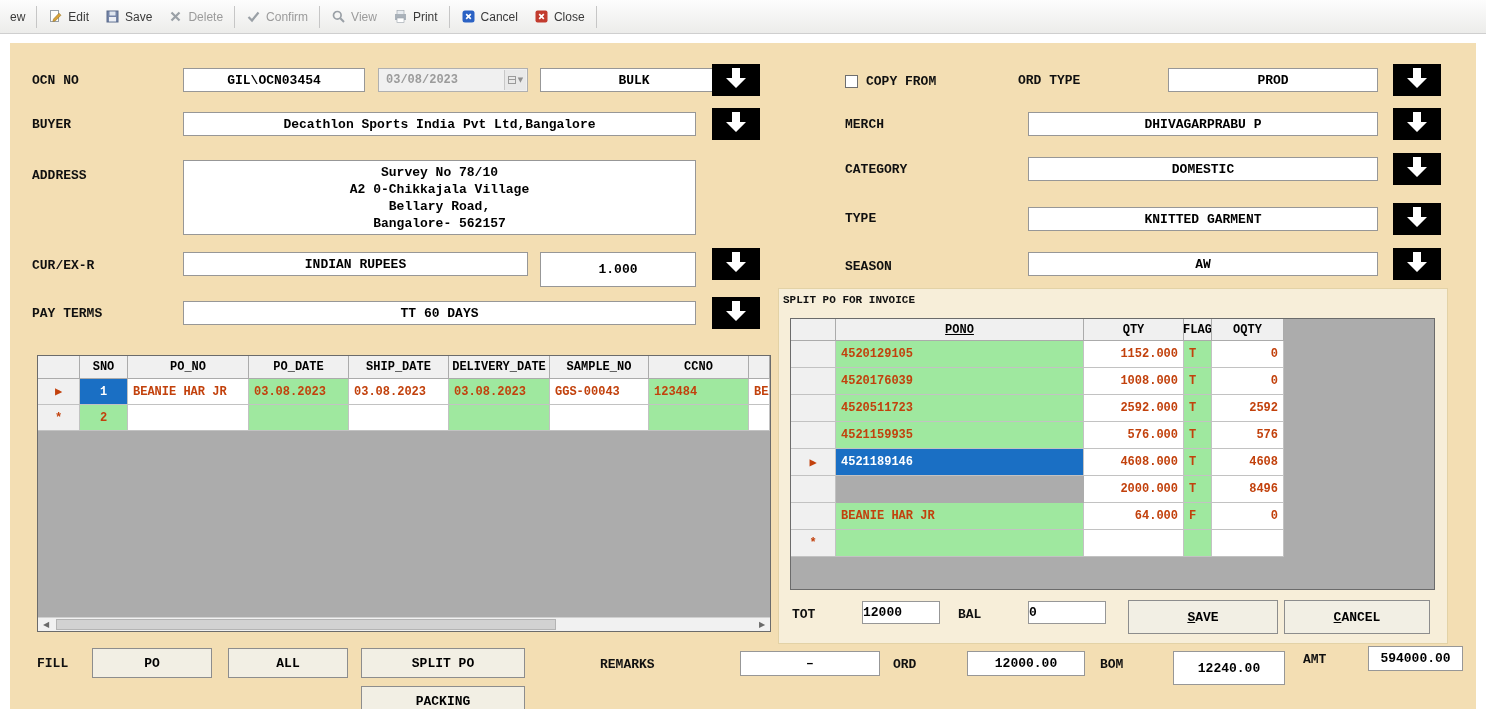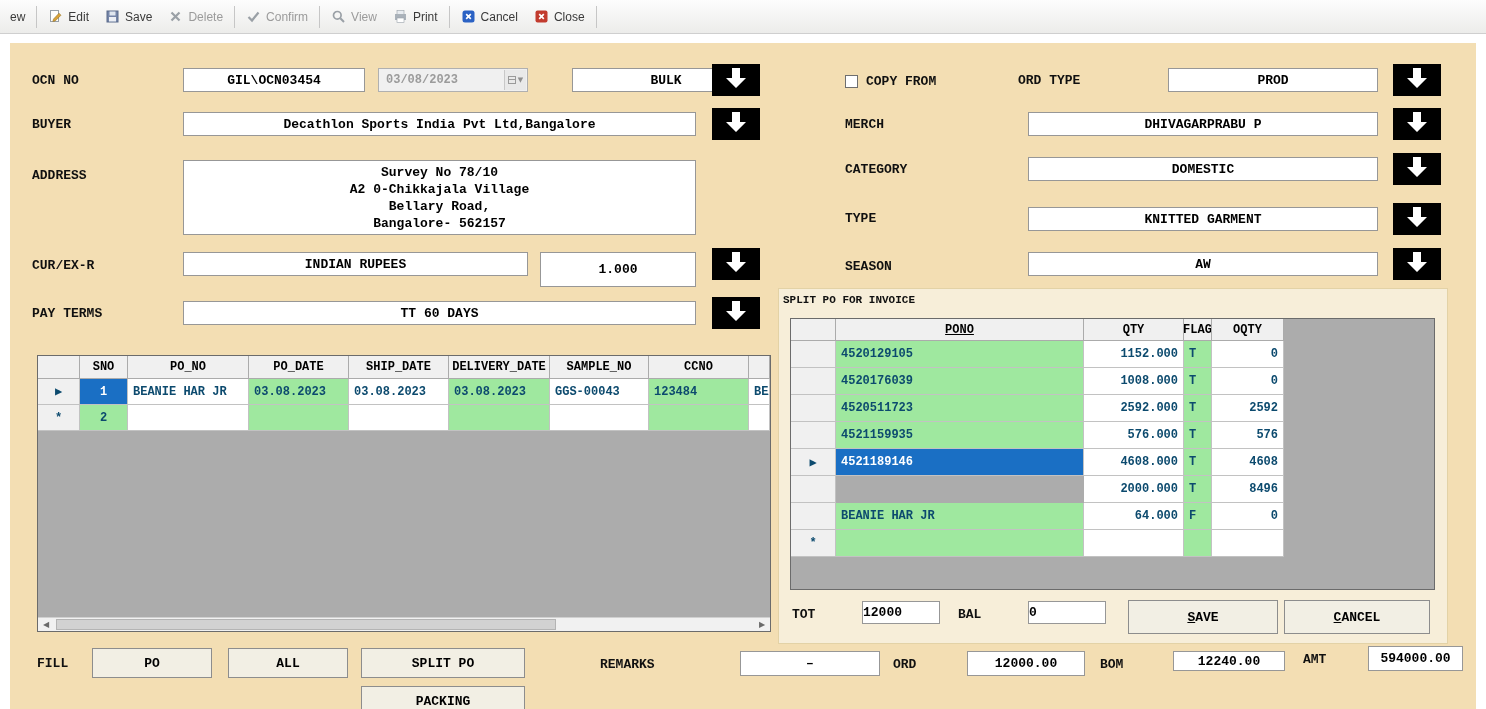--- a/index.html
+++ b/index.html
@@ -48,21 +48,21 @@
   .checkbox{position:absolute;width:13px;height:13px;background:#fff;border:1px solid #6e6e6e}
 
   .btn{position:absolute;background:var(--button-face);border:1px solid #8d8d8d;font-size:13px;font-weight:bold;color:#000;
     display:flex;align-items:center;justify-content:center;cursor:pointer;white-space:pre}
 
   
   .grid{position:absolute;background:var(--grid-gray);border:1px solid #6b6b6b;overflow:hidden}
   .g-hcell{position:absolute;top:0;background:#f0f0f0;border-right:1px solid #ababab;border-bottom:1px solid #ababab;
     display:flex;align-items:center;justify-content:center;font-size:12px;font-weight:bold;color:#000;overflow:hidden;white-space:pre}
   .g-cell{position:absolute;background:#fff;border-right:1px solid #c2c2c2;border-bottom:1px solid #c2c2c2;
-    display:flex;align-items:center;font-size:12px;font-weight:bold;color:#0c4a6e;padding:0 5px;overflow:hidden;white-space:pre}
+    display:flex;align-items:center;font-size:12px;font-weight:bold;color:#c2410c;padding:0 5px;overflow:hidden;white-space:pre}
   .g-cell.green{background:var(--green-cell)}
   .g-cell.sel{background:#f0f0f0;justify-content:center;padding:0;font-size:12px}
   .g-cell.cur{background:var(--selection-blue);color:#fff}
   .g-cell.right{justify-content:flex-end}
   .g-cell.center{justify-content:center;padding:0}
 
   
   .hscroll{position:absolute;left:0;right:0;bottom:0;height:14px;background:#f1f1f1;display:flex;border-top:1px solid #d0d0d0}
   .hs-btn{width:16px;height:100%;background:#f1f1f1;color:#6a6a6a;font-size:8px;display:flex;align-items:center;justify-content:center;
     font-family:"DejaVu Sans",sans-serif}
@@ -164,21 +164,21 @@
 
   <div class="lbl" style="left:32px;top:73px">OCN NO</div>
   <div class="box" style="left:183px;top:68px;width:182px;height:24px">GIL\OCN03454</div>
   <div class="datebox" style="left:378px;top:68px;width:150px;height:24px">
     <span>03/08/2023</span>
     <span class="dp-btn">
       <span class="dp-grid"></span>
       <span class="dp-caret">▼</span>
     </span>
   </div>
-  <div class="box" style="left:572px;top:68px;width:188px;height:24px">BULK</div>
+  <div class="box" style="left:540px;top:68px;width:188px;height:24px">BULK</div>
   <div class="arrowbtn" style="left:712px;top:64px">
       <span><svg width="28" height="24" viewBox="0 0 28 24">
           <path d="M10 2 h8 v10 h6 L14 22 4 12 h6 z" fill="#fff"></path>
         </svg></span>
     </div>
 
   <div class="lbl" style="left:32px;top:117px">BUYER</div>
   <div class="box" style="left:183px;top:112px;width:513px;height:24px">Decathlon Sports India Pvt Ltd,Bangalore</div>
   <div class="arrowbtn" style="left:712px;top:108px">
       <span><svg width="28" height="24" viewBox="0 0 28 24">
@@ -354,18 +354,18 @@
   <div class="btn" style="left:361px;top:648px;width:164px;height:30px">SPLIT PO</div>
   <div class="btn" style="left:361px;top:686px;width:164px;height:30px">PACKING</div>
 
   <div class="lbl" style="left:600px;top:657px">REMARKS</div>
   <div class="box" style="left:740px;top:651px;width:140px;height:25px">–</div>
 
   <div class="lbl" style="left:893px;top:657px">ORD</div>
   <div class="box" style="left:967px;top:651px;width:118px;height:25px">12000.00</div>
 
   <div class="lbl" style="left:1100px;top:657px">BOM</div>
-  <div class="box" style="left:1173px;top:651px;width:112px;height:20px">12240.00</div>
+  <div class="box" style="left:1173px;top:651px;width:112px;height:34px">12240.00</div>
 
   <div class="lbl" style="left:1303px;top:652px">AMT</div>
   <div class="box" style="left:1368px;top:646px;width:95px;height:25px">594000.00</div>
 
 </div>
 
 </body></html>

